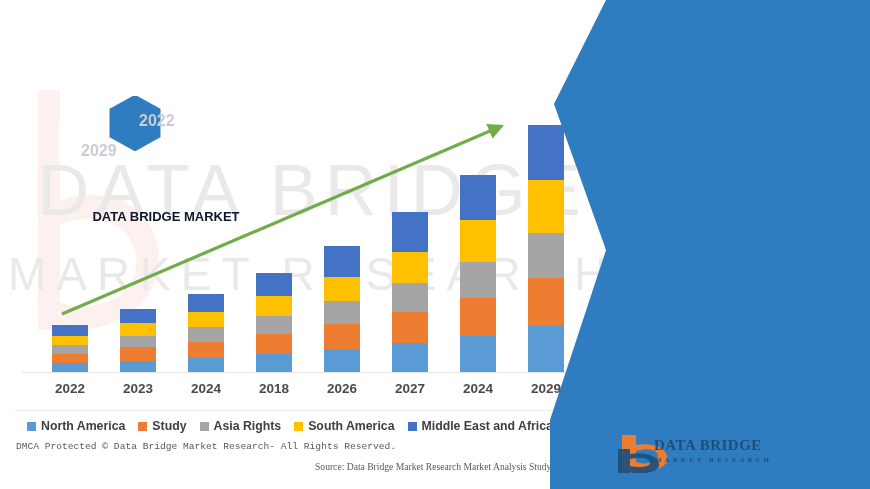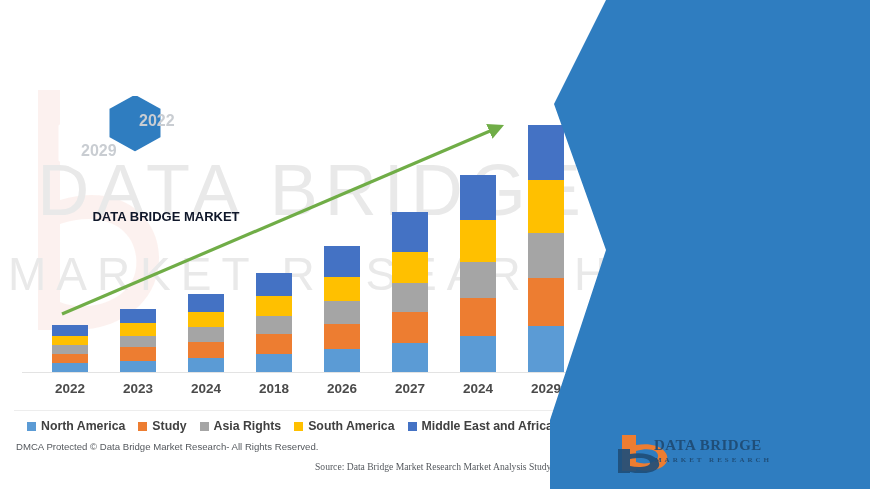--- a/index.html
+++ b/index.html
@@ -135,21 +135,21 @@
     position: absolute;
     left: 14px; top: 410px;
     width: 552px; height: 1px;
     background: #ededed;
   }
 
   
   #footer-dmca {
     position: absolute;
     left: 16px; top: 441px;
-    font-family: Liberation Sans, sans-serif;
+    font-family: Liberation Mono, monospace;
     font-size: 9.6px;
     color: #55595e;
     white-space: nowrap;
   }
   #footer-source {
     position: absolute;
     left: 315px; top: 461px;
     font-family: "Liberation Serif", serif;
     font-size: 9.6px;
     color: #55595e;

